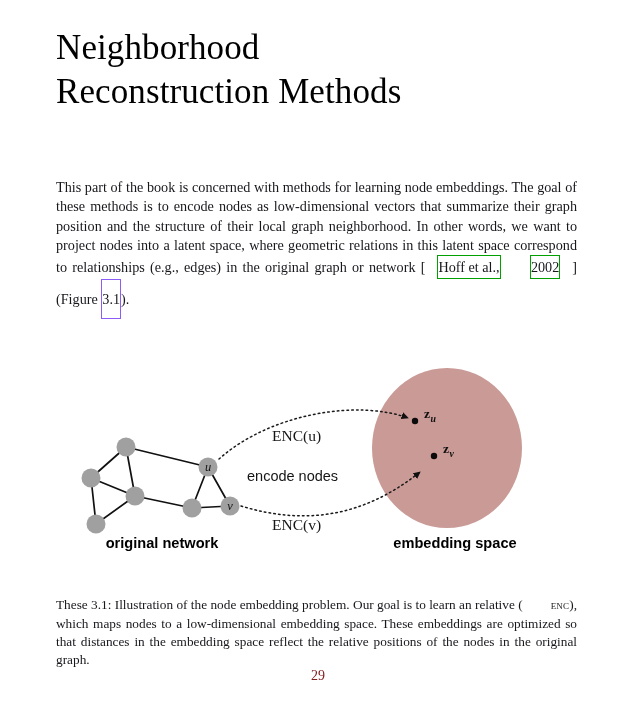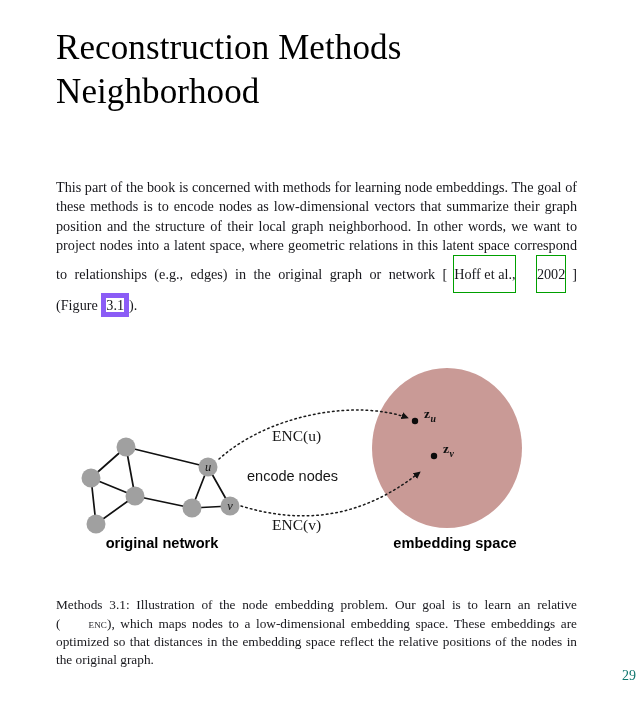--- a/index.html
+++ b/index.html
@@ -50,28 +50,28 @@
     color: #17171c;
   }
   #para-1 { top: 164px; }
   #para-2 { top: 281px; text-indent: 20px; }
 
   .em { }
 
   
   .link-box {
     border: 1px solid #00a000;
-    padding: 11px 0px;
-    margin: 0 6px;
+    padding: 4px 0px;
+    margin: 0 12px;
     display: inline-block;
     line-height: 14px;
   }
   .ref-box {
-    border: 5px solid #8b5cf6;
-    padding: 0 0px;
+    border: 1px solid #8b5cf6;
+    padding: 12px 0px;
     display: inline-block;
     line-height: 14px;
   }
 
   
   .figure {
     position: absolute;
     left: 0px;
     top: 352px;
     width: 636px;
@@ -94,33 +94,33 @@
     font-size: 12.4px;
     letter-spacing: 0.2px;
     margin-left: 28px;
   }
 
   .page-number {
     position: absolute;
     left: 0;
     top: 668px;
     width: 636px;
-    text-align: right;
+    text-align: center;
     font-size: 14px;
-    color: #0f766e;
+    color: #7f1d1d;
   }
 </style>
 </head>
 <body>
 
 <div class="page">
 
   <h1 class="chapter-title">
+    <span class="tline">Neighborhood</span>
     <span class="tline">Reconstruction Methods</span>
-    <span class="tline">Neighborhood</span>
   </h1>
 
   <p class="body-block" id="para-1"><span>This part of the book is concerned with methods for learning </span><span class="em">node embeddings</span><span>. The goal of these methods is to encode nodes as low-dimensional vectors that summarize their graph position and the structure of their local graph neighborhood. In other words, we want to project nodes into a latent space, where geometric relations in this latent space correspond to relationships (</span><span class="em">e.g.</span><span>, edges) in the original graph or network [</span><a class="link-box" href="#" style="color:#17171c;text-decoration:none">Hoff et al.,</a><span> </span><a class="link-box" href="#" style="color:#17171c;text-decoration:none">2002</a><span>] (Figure </span><a class="ref-box" href="#" style="color:#17171c;text-decoration:none">3.1</a><span>).</span></p>
 
 
   <div class="figure">
     <svg width="636" height="215" viewBox="0 0 636 215" xmlns="http://www.w3.org/2000/svg">
 
       <ellipse cx="447" cy="96" rx="75" ry="80" fill="#c99a96"></ellipse>
 
@@ -170,17 +170,17 @@
       <text id="enc-u" x="272" y="89" font-family="Liberation Serif, DejaVu Serif, serif" font-size="15.5" fill="#151515">ENC(u)</text>
       <text id="enc-v" x="272" y="178" font-family="Liberation Serif, DejaVu Serif, serif" font-size="15.5" fill="#151515">ENC(v)</text>
 
       <text id="encode-nodes" x="247" y="129" font-family="Liberation Sans, DejaVu Sans, sans-serif" font-size="14.5" fill="#151515">encode nodes</text>
 
       <text id="left-label" x="162" y="196" text-anchor="middle" font-family="Liberation Sans, DejaVu Sans, sans-serif" font-size="14.6" font-weight="bold" fill="#000">original network</text>
       <text id="right-label" x="455" y="196" text-anchor="middle" font-family="Liberation Sans, DejaVu Sans, sans-serif" font-size="14.6" font-weight="bold" fill="#000">embedding space</text>
     </svg>
   </div>
 
-  <p class="fig-caption"><span>Methods 3.1: </span><span>Illustration of the node embedding problem. Our goal is to learn an relative (</span><span class="smallcaps">enc</span><span>), which maps nodes to a low-dimensional embedding space. These embeddings are optimized so that distances in the embedding space reflect the relative positions of the nodes in the original graph.</span></p>
+  <p class="fig-caption"><span>These 3.1: </span><span>Illustration of the node embedding problem. Our goal is to learn an relative (</span><span class="smallcaps">enc</span><span>), which maps nodes to a low-dimensional embedding space. These embeddings are optimized so that distances in the embedding space reflect the relative positions of the nodes in the original graph.</span></p>
 
   <div class="page-number">29</div>
 
 </div>
 
 </body></html>

